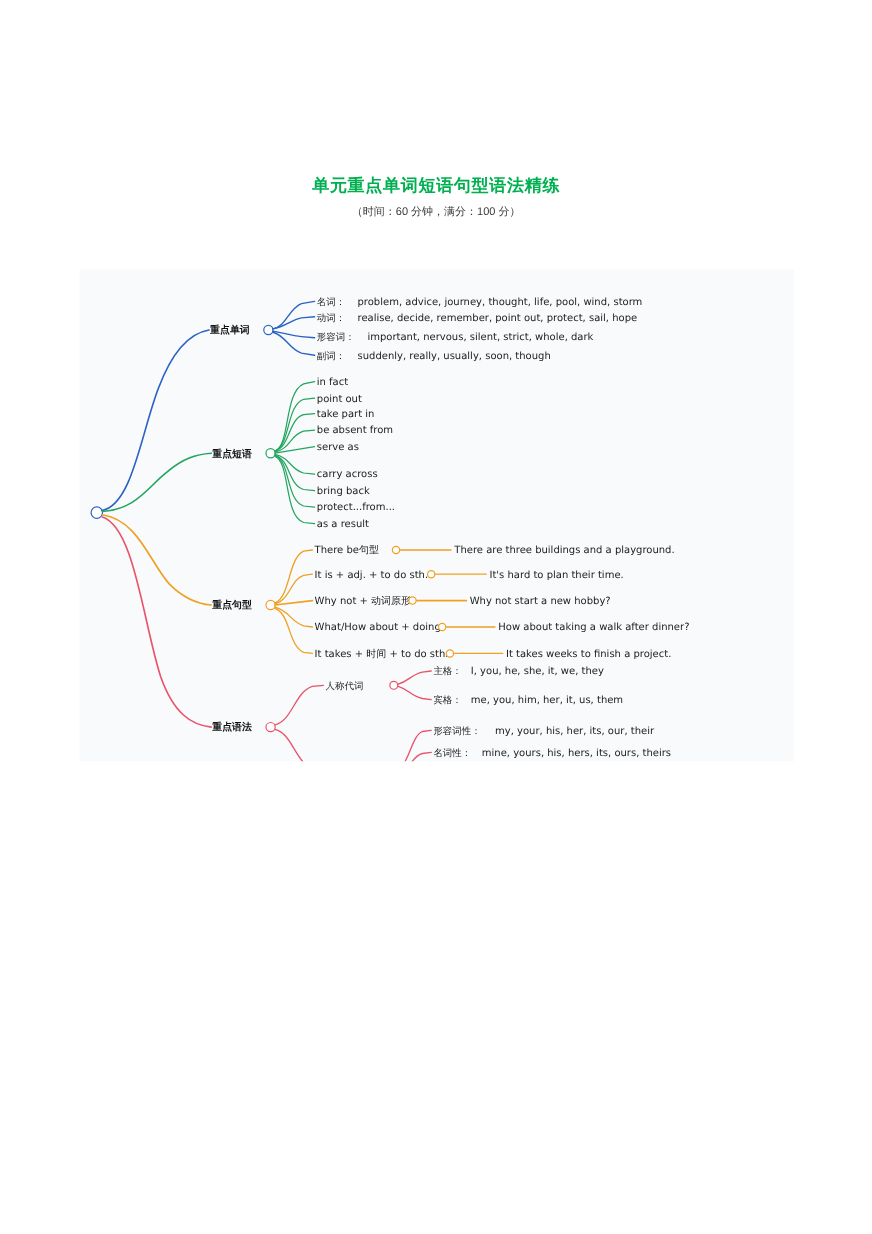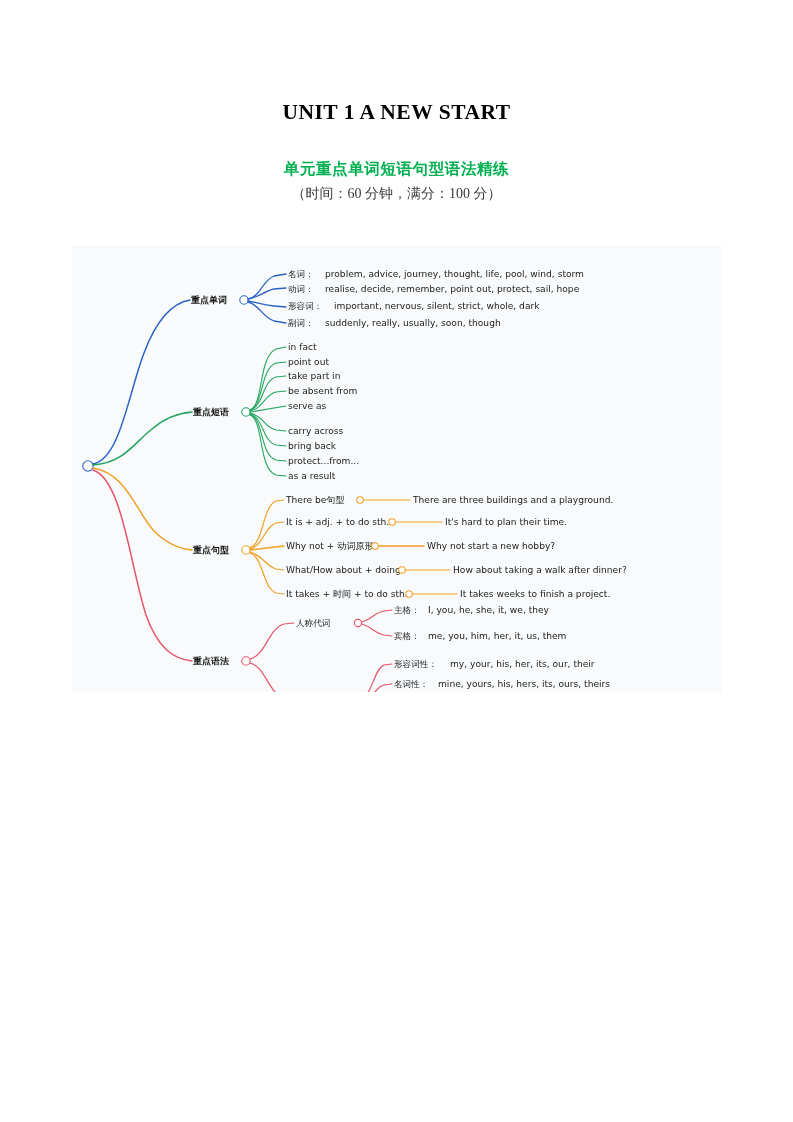--- a/index.html
+++ b/index.html
@@ -45,22 +45,22 @@
     font-size: 15.5px;
     letter-spacing: 0.6px;
     color: #00b050;
   }
   .doc-meta {
     position: absolute;
     left: 0;
     top: 185px;
     width: 793px;
     text-align: center;
-    font-family: Liberation Serif, serif;
-    font-size: 14px;
+    font-family: Liberation Sans, sans-serif;
+    font-size: 10px;
     color: #3a3a3a;
   }
   .mindmap-frame {
     position: absolute;
     left: 72px;
     top: 245px;
     width: 650px;
     height: 447px;
     background: #f8fafc;
   }
@@ -91,21 +91,20 @@
     fill: #1b1b1b;
   }
   .mm-path { fill: none; stroke-linecap: round; }
   .mm-node { fill: #ffffff; stroke-width: 1.1; }
 </style>
 </head>
 <body>
 
 <div class="page">
 
-  <div class="doc-title">UNIT 1 A NEW START</div>
   <div class="doc-subtitle">单元重点单词短语句型语法精练</div>
   <div class="doc-meta">（时间：60 分钟，满分：100 分）</div>
 
   <div class="mindmap-frame">
     <svg class="mindmap" viewBox="0 0 650 447" xmlns="http://www.w3.org/2000/svg">
 
       <circle class="mm-node" cx="16" cy="221" r="5.2" stroke="#2b63c4"></circle>
 
       <path class="mm-path" d="M21,219 C48,214 56,150 72,108 C84,76 100,58 118,55" stroke="#2b63c4" stroke-width="1.5"></path>
       <path class="mm-path" d="M21,220 C52,218 62,198 80,184 C94,172 106,168 120,167" stroke="#23a55e" stroke-width="1.5"></path>

